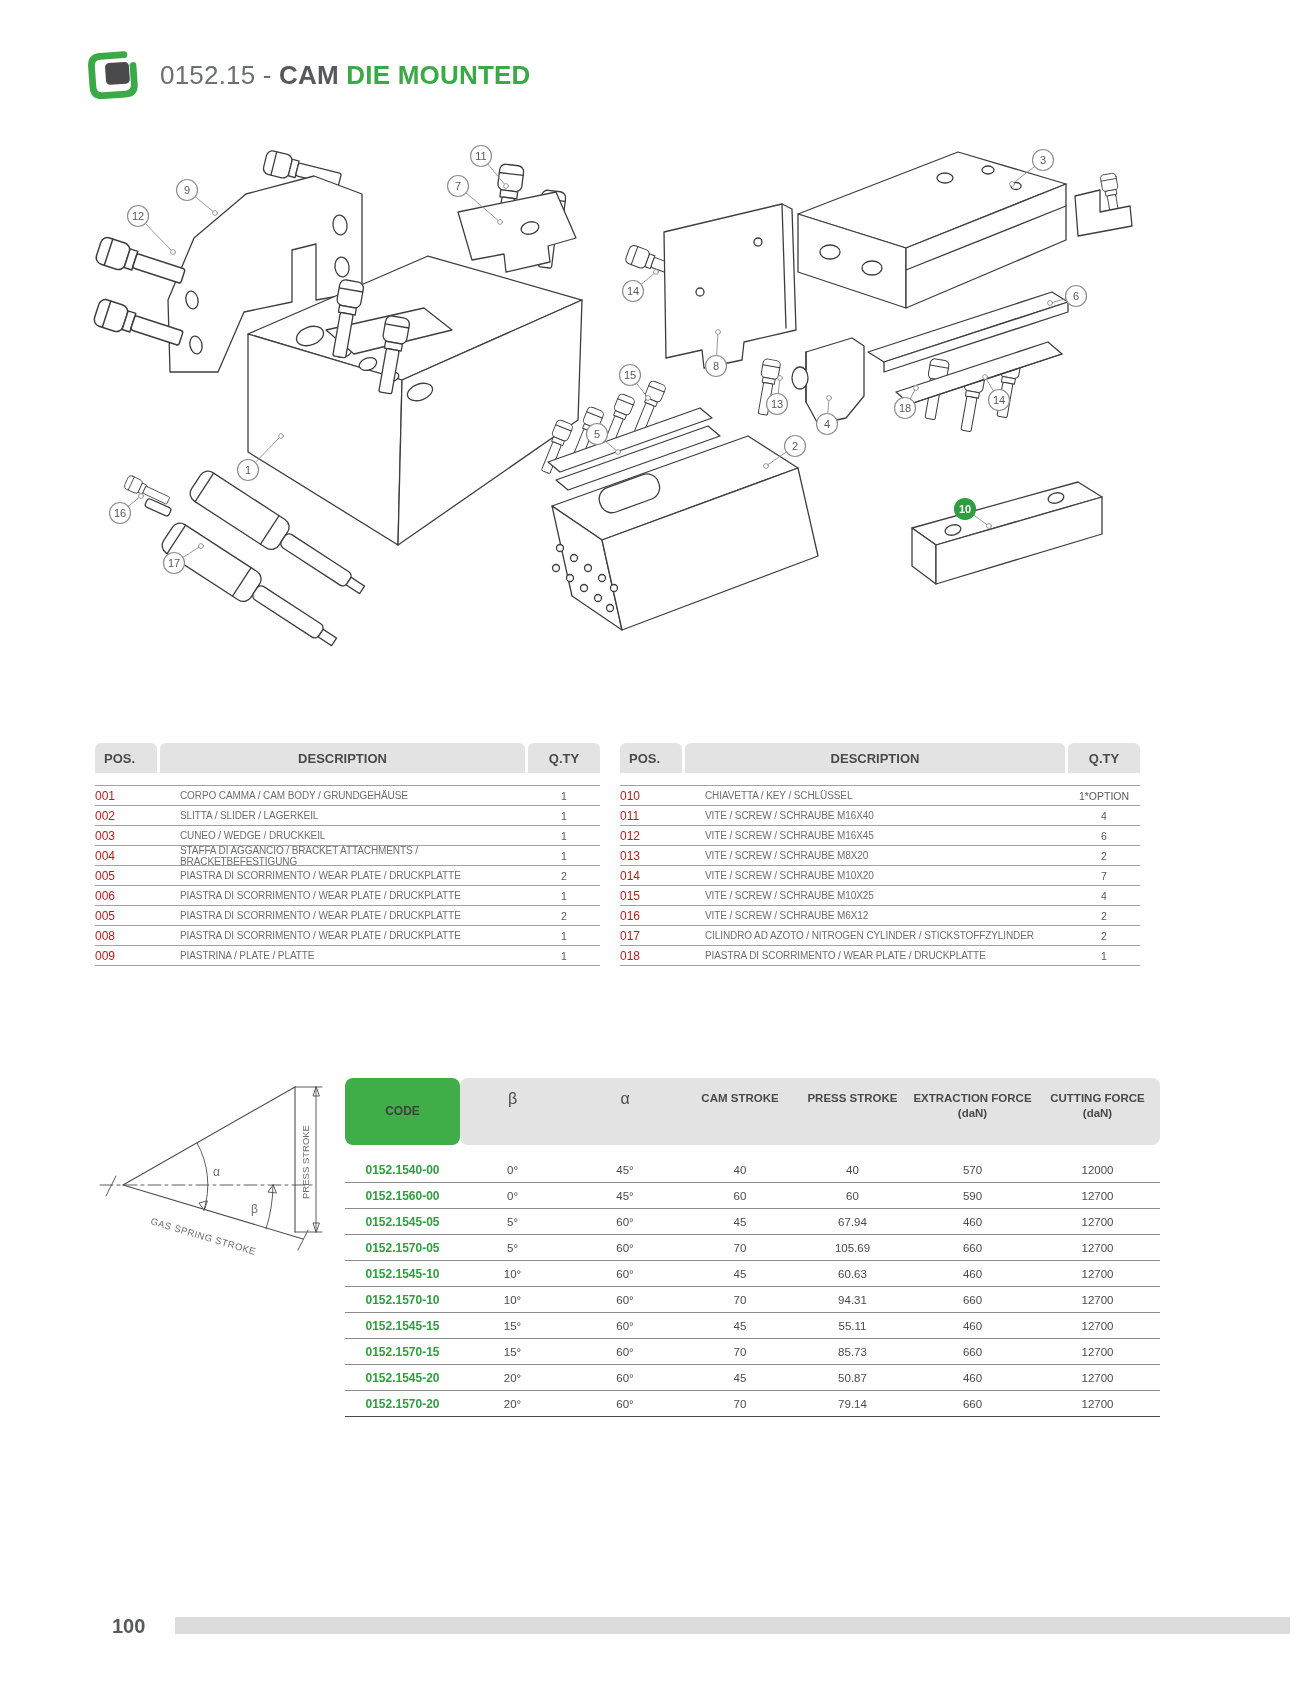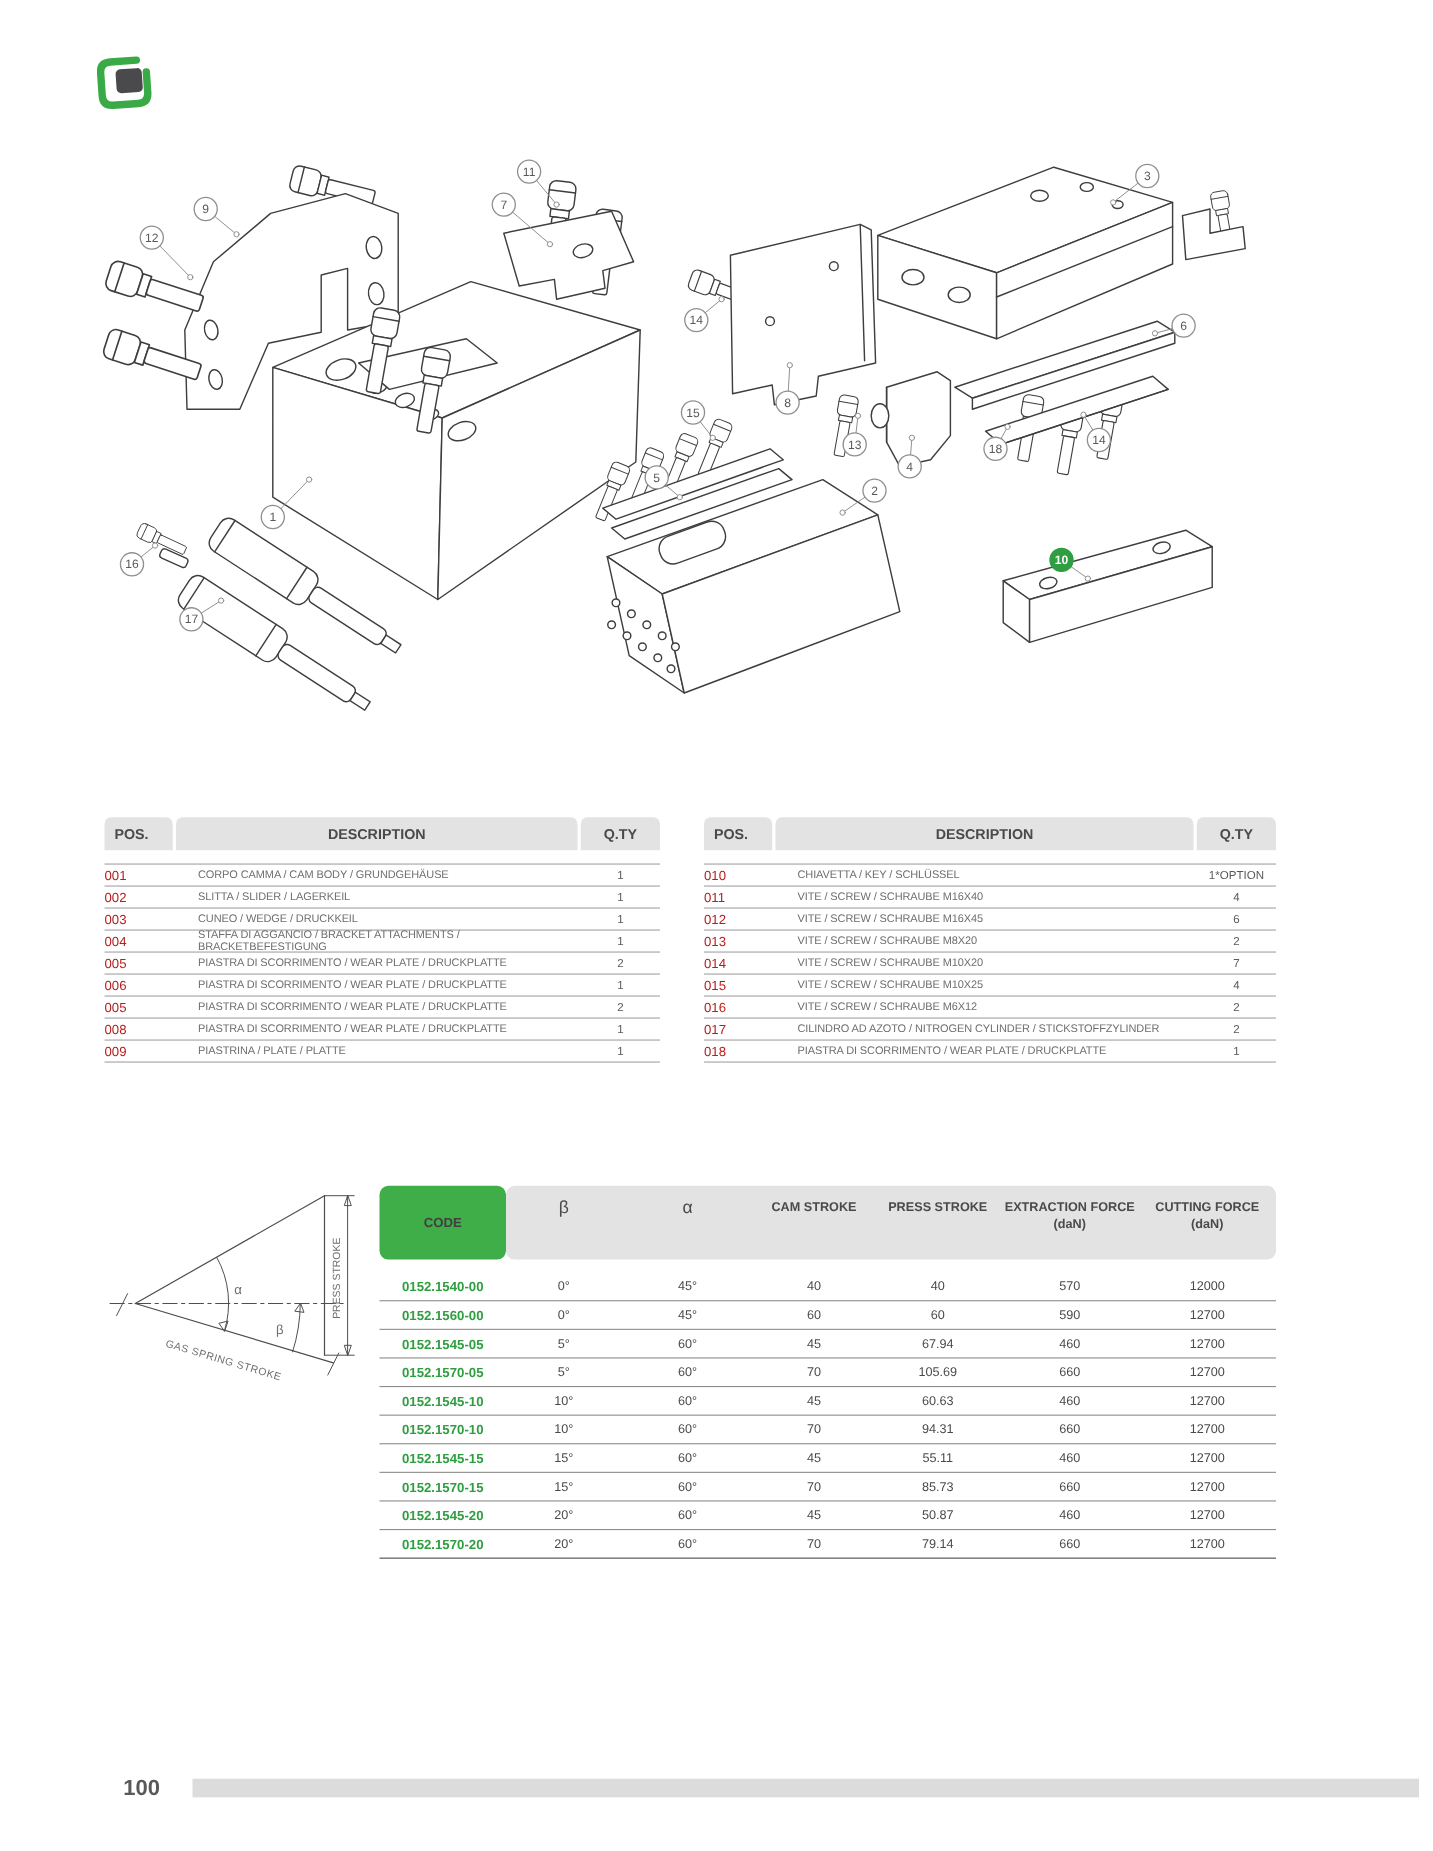--- a/index.html
+++ b/index.html
@@ -9,21 +9,21 @@
   .hdr{position:absolute;left:88px;top:50px;display:flex;align-items:center;gap:16px;}
   .hdr h1{margin:0;font-size:26px;font-weight:400;color:#6d6e70;letter-spacing:.2px;}
   .hdr h1 .b{font-weight:700;color:#58595b;}
   .hdr h1 .g{font-weight:700;color:#3aaa46;}
   
   #exploded{position:absolute;left:0;top:120px;width:1303px;height:560px;}
   #exploded path,#exploded rect,#exploded ellipse,#exploded circle{
      fill:#fff;stroke:#3e3e40;stroke-width:1.3;stroke-linejoin:round;stroke-linecap:round;}
   #exploded line{stroke:#3e3e40;stroke-width:1.3;stroke-linecap:round;}
   
-  .tables{position:absolute;left:95px;top:743px;width:1065px;display:flex;gap:40px;}
+  .tables{position:absolute;left:95px;top:743px;width:1065px;display:flex;gap:20px;}
   .ptable{flex:0 0 auto;}
   .ptable.left{width:505px;} .ptable.right{width:520px;}
   .phead{display:flex;gap:3px;height:30px;}
   .phcell{background:#e3e3e4;display:flex;align-items:center;justify-content:center;
           font-weight:700;font-size:13px;color:#4a4a4c;
           border-top-left-radius:6px;border-top-right-radius:6px;}
   .phcell.pos{width:62px;justify-content:flex-start;padding-left:9px;box-sizing:border-box;}
   .phcell.desc{flex:1;}
   .phcell.qty{width:72px;}
   .prows{margin-top:12px;border-top:1px solid #a2a2a2;}
@@ -63,20 +63,21 @@
 
 <div class="page">
 
   <div class="hdr">
     <svg width="56" height="50" viewBox="0 0 54 48">
       <g transform="rotate(-4 27 24)">
         <path d="M36,5 L13,5 Q4,5 4,14 L4,34 Q4,43 13,43 L35,43 Q44,43 44,34 L44,16" fill="none" stroke="#3aaa46" stroke-width="6.5" stroke-linecap="round"></path>
         <rect x="17" y="12" width="23" height="21" rx="4" fill="#4a4a4c" stroke="none"></rect>
       </g>
     </svg>
+    <h1><span>0152.15 - </span><span class="b">CAM </span><span class="g">DIE MOUNTED</span></h1>
   </div>
 
   <svg id="exploded" viewBox="0 120 1303 560">
     <defs>
       <g id="scr">
         <rect x="-3" y="-12" width="26" height="24" rx="6"></rect>
         <line x1="6" y1="-12" x2="6" y2="12"></line>
         <rect x="23" y="-8.5" width="7" height="17"></rect>
         <rect x="30" y="-6.5" width="44" height="13" rx="2"></rect>
       </g>

